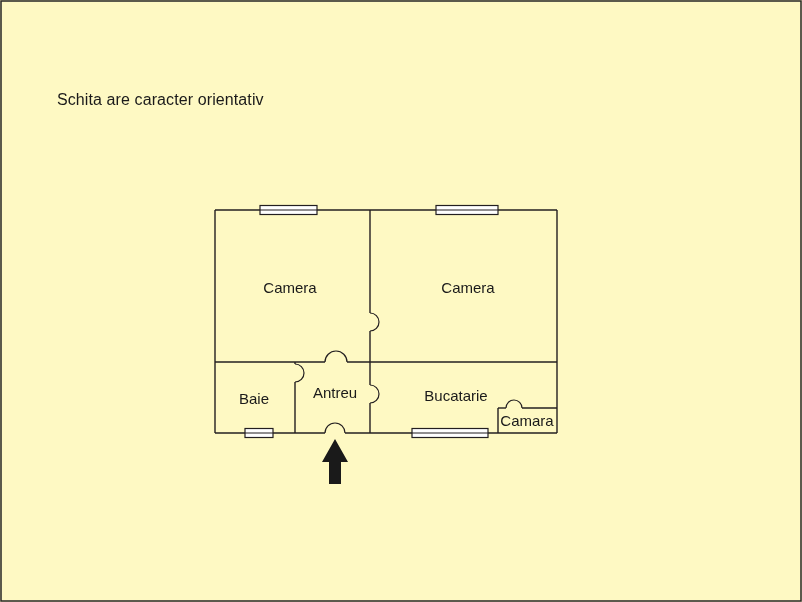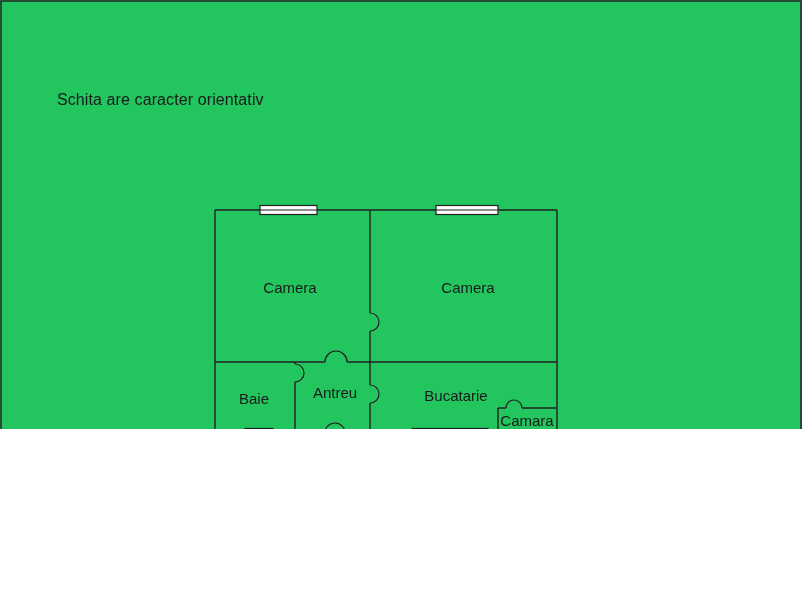--- a/index.html
+++ b/index.html
@@ -4,22 +4,22 @@
 <style>
   html, body {
     margin: 0;
     padding: 0;
     background: #ffffff;
     font-family: "Liberation Sans", sans-serif;
   }
   .canvas {
     position: relative;
     width: 802px;
-    height: 429px;
-    background: #22c55e;
+    height: 602px;
+    background: #fef9c3;
     overflow: hidden;
   }
   .disclaimer {
     position: absolute;
     left: 57px;
     top: 91px;
     font-size: 16px;
     color: #1a1a1a;
     letter-spacing: 0.1px;
   }

